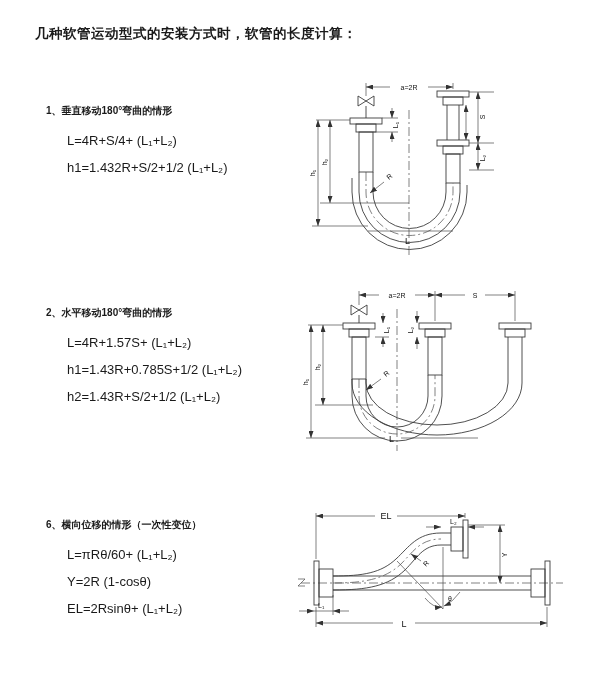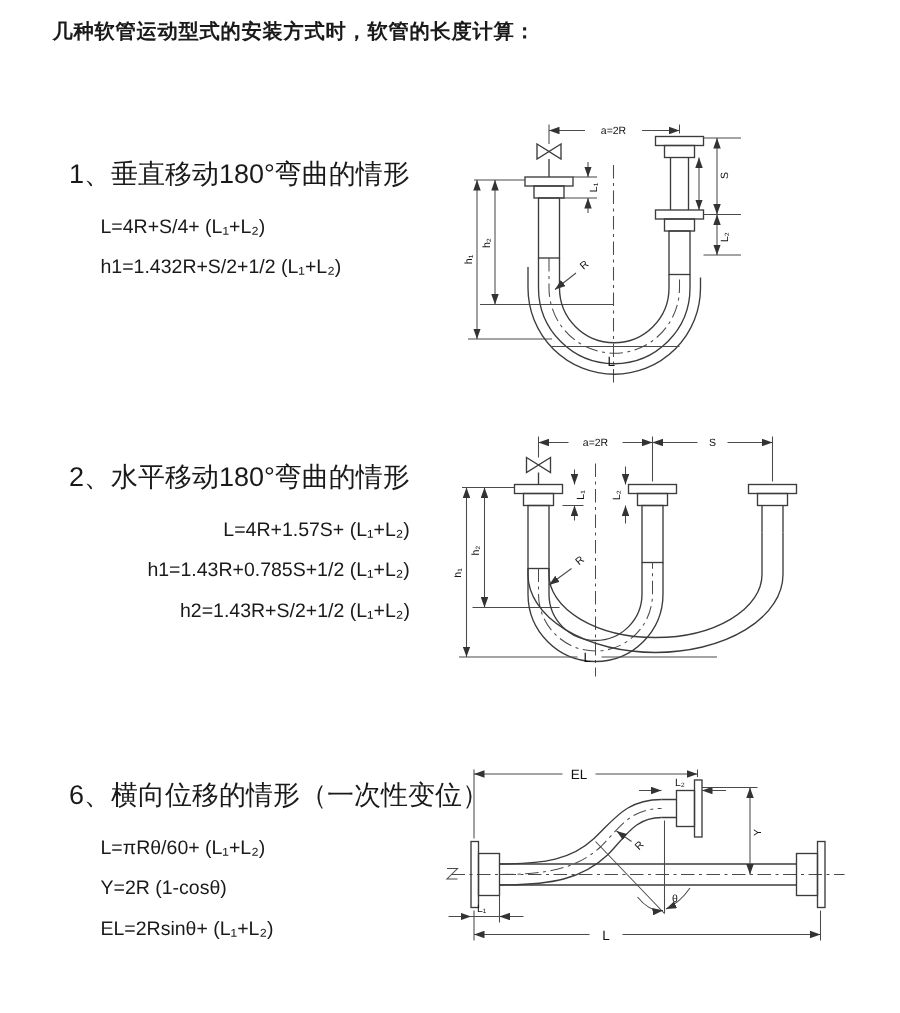--- a/index.html
+++ b/index.html
@@ -1,28 +1,28 @@
 <!DOCTYPE html>
 <html><head>
 <meta charset="utf-8">
 <style>
   html,body{margin:0;padding:0;}
   body{
     width:600px;height:675px;background:#ffffff;position:relative;overflow:hidden;
     font-family:"Liberation Sans","DejaVu Sans",sans-serif;color:#1a1a1a;
   }
   .doc-title{
-    position:absolute;left:35px;top:12px;font-size:13.5px;font-weight:bold;
+    position:absolute;left:35px;top:25px;font-size:13.5px;font-weight:bold;
     letter-spacing:0.5px;white-space:nowrap;
   }
   .section{position:absolute;left:46px;}
-  .section .heading{font-size:18px;font-weight:normal;margin:0 0 9px 0;white-space:nowrap;}
+  .section .heading{font-size:10px;font-weight:bold;margin:0 0 9px 0;white-space:nowrap;}
   .section .formula{font-size:13px;margin:0 0 0 21px;line-height:27px;white-space:nowrap;}
   #section-1{top:104px;}
-  #section-2{top:306px;text-align:right;}
+  #section-2{top:306px;}
   #section-3{top:518px;}
   .diag{position:absolute;}
   #diag-1{left:308px;top:70px;}
   #diag-2{left:303px;top:283px;}
   #diag-3{left:293px;top:503px;text-decoration:underline;}
   svg{display:block;}
   svg .ln{stroke:#3c3c3c;stroke-width:0.9;fill:none;}
   svg .dim{stroke:#4a4a4a;stroke-width:0.7;fill:none;}
   svg .cl{stroke:#4a4a4a;stroke-width:0.7;fill:none;stroke-dasharray:9 3 2 3;}
   svg text{fill:#111;font-size:7px;font-family:"Liberation Sans","DejaVu Sans",sans-serif;}

